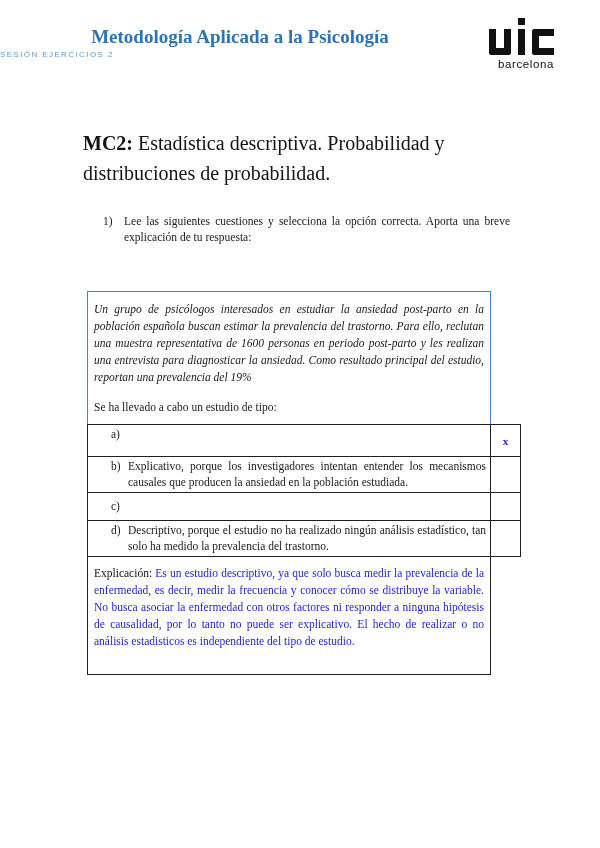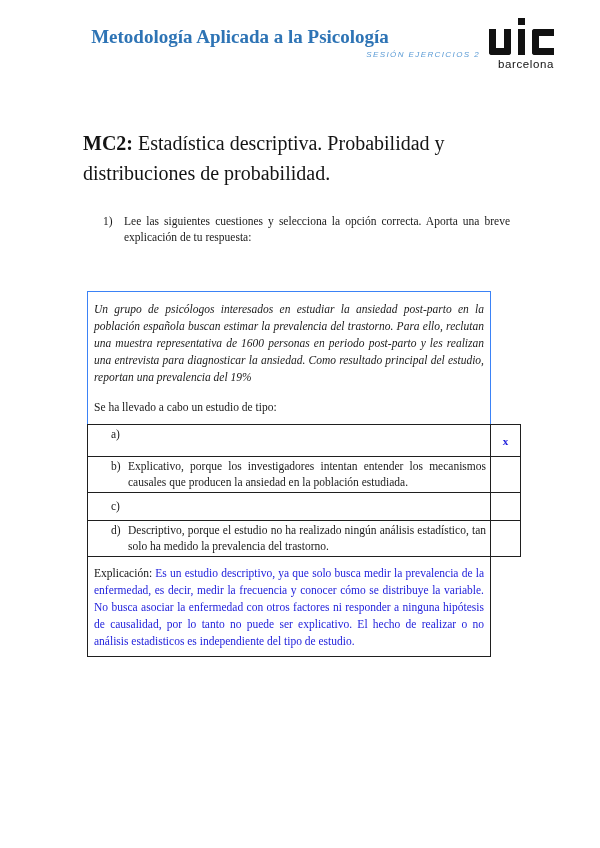--- a/index.html
+++ b/index.html
@@ -9,24 +9,23 @@
     font-family:"Liberation Serif", serif; color:#1a1a1a;
   }
 
   
   .header-title {
     position:absolute; top:26px; left:0; width:480px; text-align:center;
     font-size:19px; font-weight:bold; color:#2E74B5;
     font-family:"Liberation Serif", serif;
   }
   .header-subtitle {
-    position:absolute; top:50px; left:0; width:480px; text-align:right;
+    position:absolute; top:50px; left:0; width:480px; text-align:left;
     font-size:8px; letter-spacing:1.4px; color:#5B9BD5;
     font-family:"Liberation Sans", sans-serif;
-    font-style:italic;
   }
 
   
   .logo { position:absolute; top:18px; left:489px; width:74px; }
   .logo-letters { display:flex; align-items:flex-end; height:37px; }
   .logo .lu {
     box-sizing:border-box; width:22px; height:26px;
     border:7px solid #111; border-top:none;
     border-bottom-left-radius:3px; border-bottom-right-radius:3px;
   }
@@ -82,21 +81,21 @@
     display:flex; align-items:center; justify-content:center;
     color:#2323DC; font-weight:bold; font-size:11px; background:#fff;
   }
   .opt-row:nth-child(2) .opt-main { min-height:33px; }
   .opt-row:nth-child(3) .opt-main { min-height:34px; }
   .opt-row:nth-child(4) .opt-main { min-height:29px; align-items:center; }
   .opt-row:nth-child(5) .opt-main { min-height:31px; }
 
   .explanation {
     box-sizing:border-box; width:404px; margin-top:-1px;
-    border:1px solid #1f1f1f; padding:8px 6px 6px 6px;
+    border:1px solid #1f1f1f; padding:8px 6px 24px 6px;
     font-size:11.5px; line-height:17px; text-align:justify; background:#fff;
   }
   .explanation .label { color:#141414; }
   .explanation .blue { color:#2323DC; }
 </style>
 </head>
 <body>
 
 <div class="page">
 

